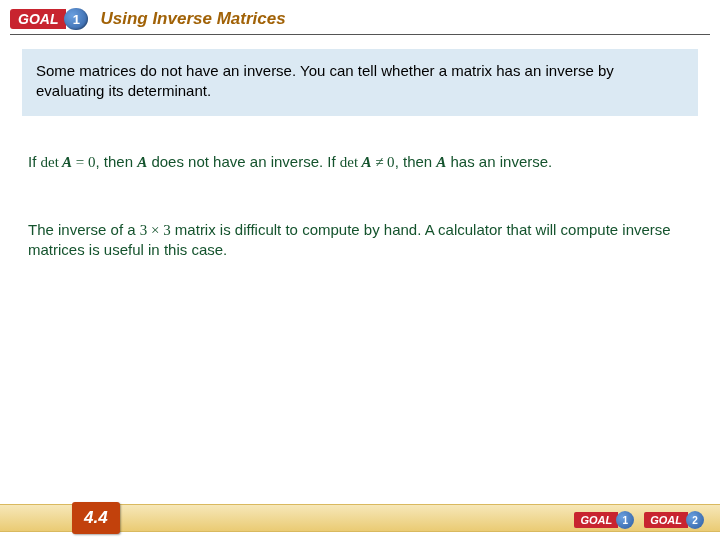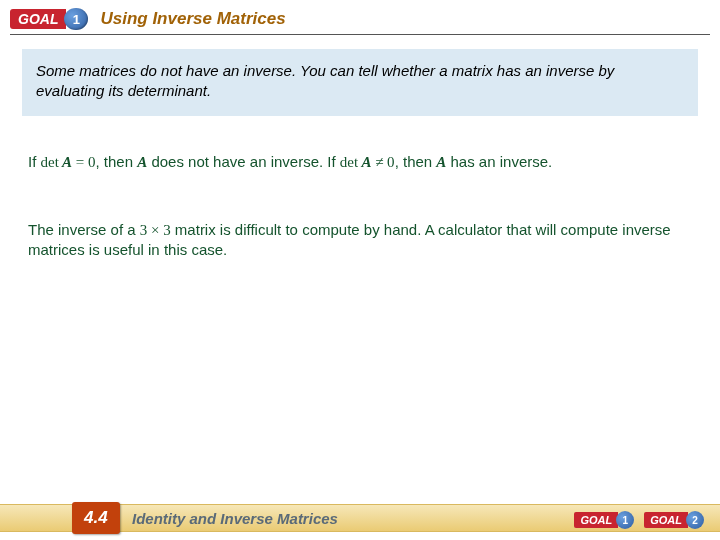--- a/index.html
+++ b/index.html
@@ -55,21 +55,20 @@
     border: none;
     border-top: 1px solid #555;
   }
   .highlight-box {
     background: #dbe9f3;
     margin: 14px 22px 0 22px;
     padding: 12px 14px 14px 14px;
     font-size: 15px;
     line-height: 1.35;
     color: #000;
-    font-style: italic;
   }
   .para {
     margin: 36px 28px 0 28px;
     font-size: 15px;
     line-height: 1.35;
     color: #14532d;
   }
   .mathvar { font-style: italic; font-family: "Times New Roman", serif; }
   .mathrm { font-family: "Times New Roman", serif; }
   b { font-weight: bold; }
@@ -164,21 +163,20 @@
   <span>If </span><span class="mathrm">det</span><b class="mathvar"> A</b><span class="mathrm"> = 0</span><span>, then </span><b class="mathvar">A</b><span> does not have an inverse. If </span><span class="mathrm">det</span><b class="mathvar"> A</b><span class="mathrm"> ≠ 0</span><span>, then </span><b class="mathvar">A</b><span> has an inverse.</span>
 </div>
 
 <div class="para" style="margin-top:48px">
   <span>The inverse of a </span><span class="mathrm">3 × 3</span><span> matrix is difficult to compute by hand. A calculator that will compute inverse matrices is useful in this case.</span>
 </div>
 
 <div class="footer">
   <div class="footer-bar"></div>
   <div class="section-badge">4.4</div>
-  <div class="section-title">Identity and Inverse Matrices</div>
   <div class="footer-goals">
     <span class="mini-goal">
       <span class="mini-goal-text">GOAL</span>
       <span class="mini-goal-num">1</span>
     </span>
     <span class="mini-goal">
       <span class="mini-goal-text">GOAL</span>
       <span class="mini-goal-num">2</span>
     </span>
   </div>

